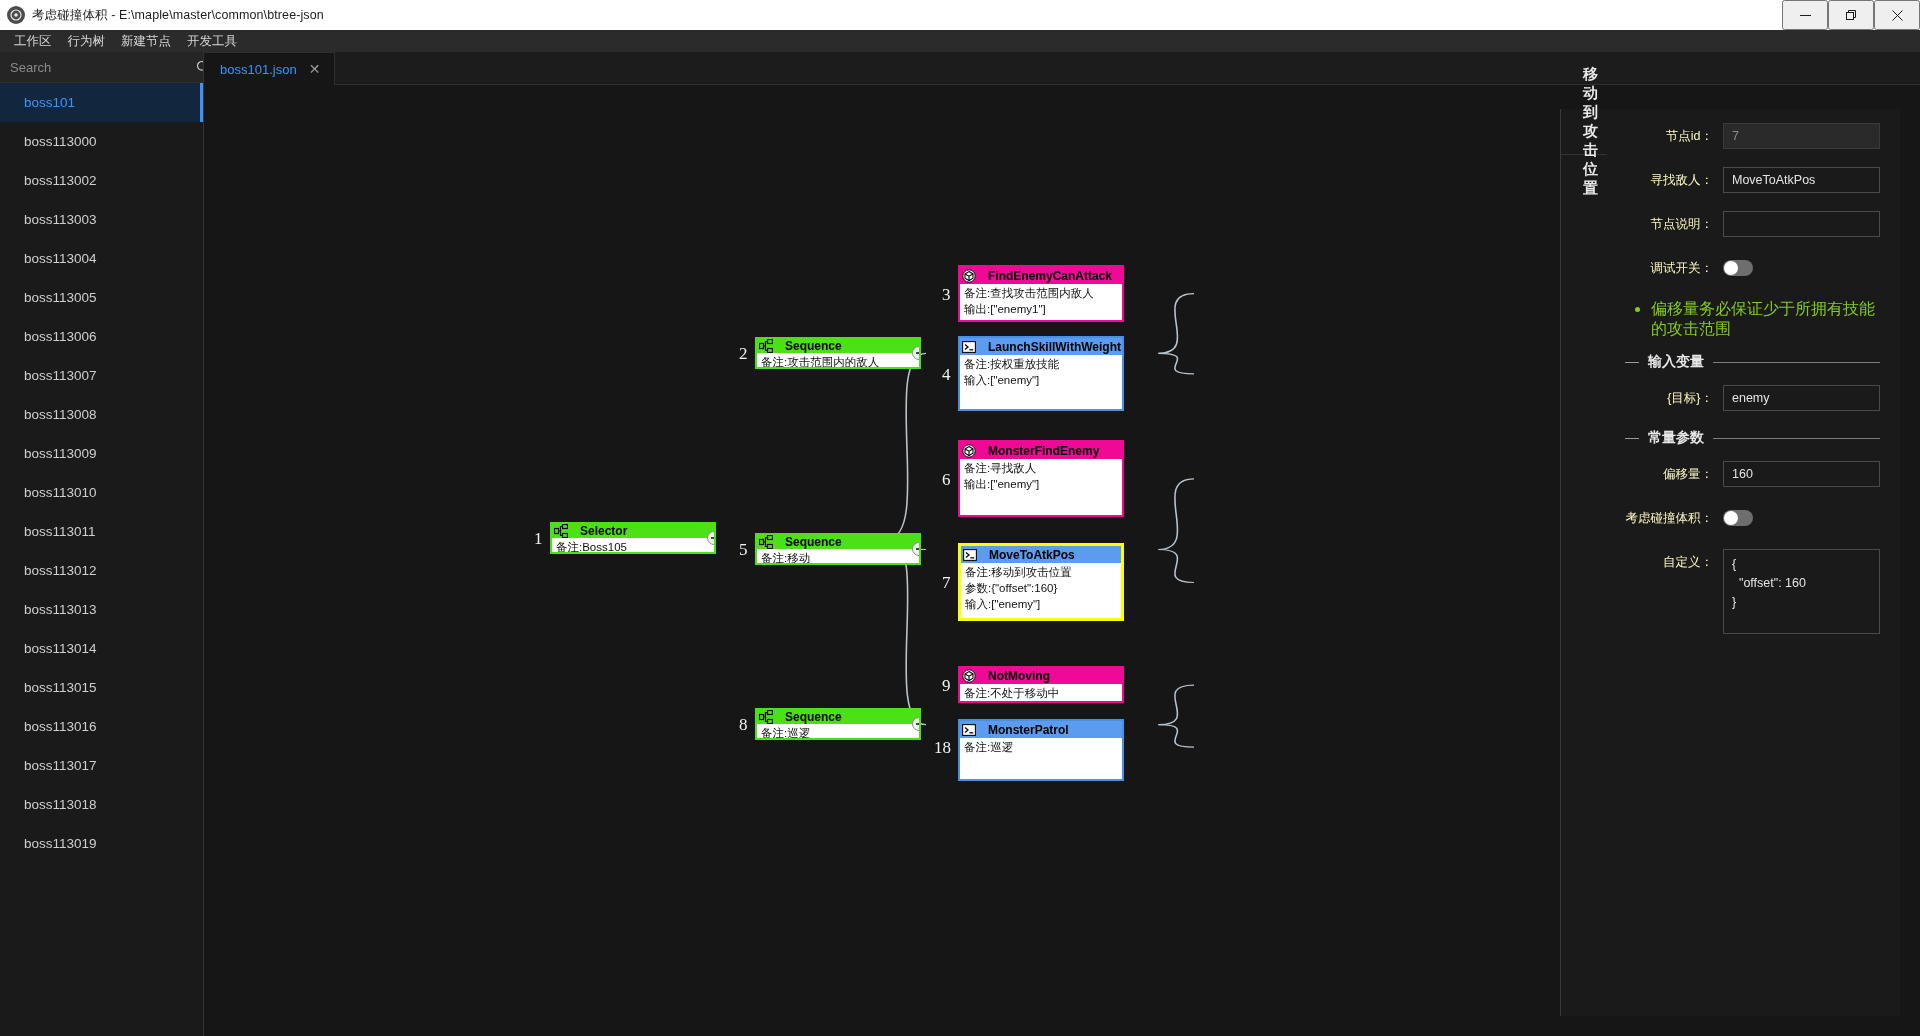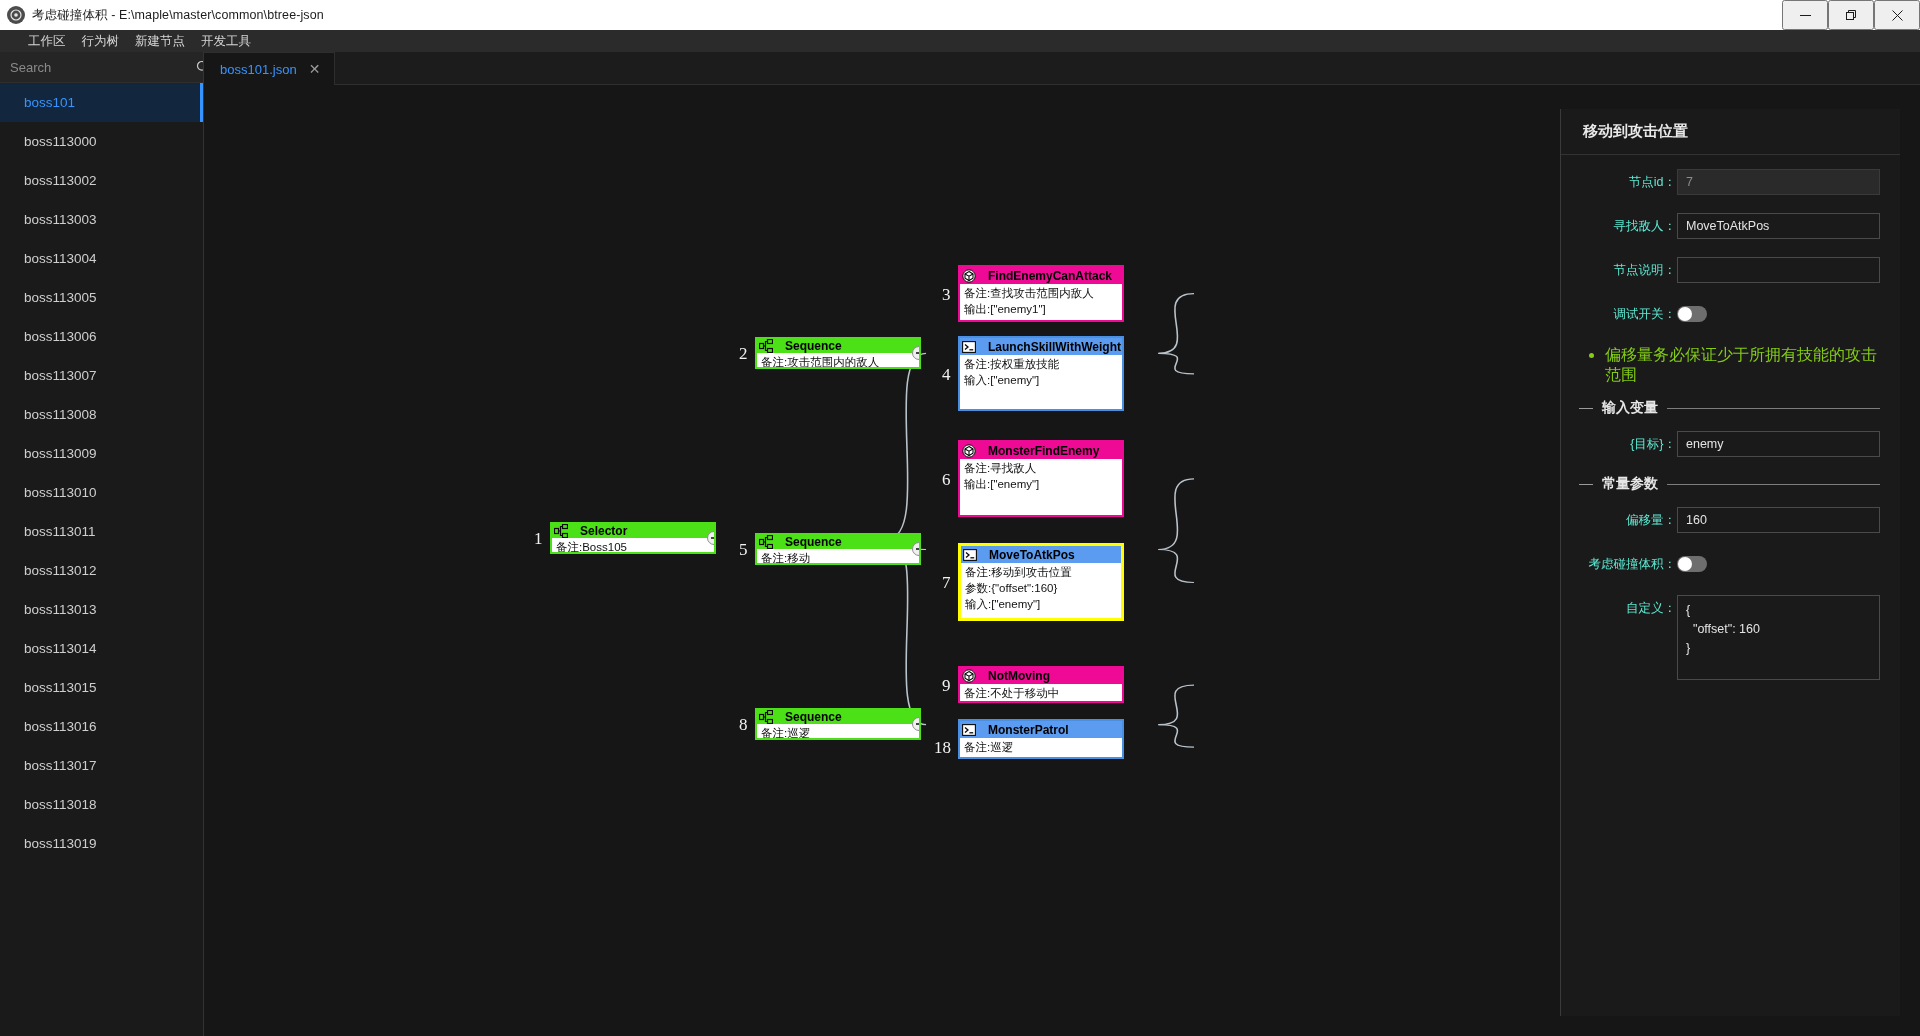--- a/index.html
+++ b/index.html
@@ -26,21 +26,21 @@
   .tb-title { font-size: 12.5px; letter-spacing: .1px; color: #1c1c1c; }
   .tb-spacer { flex: 1; }
   .tb-btn {
     width: 46px; height: 30px; display: flex; align-items: center; justify-content: center;
     color: #1c1c1c;
   }
 
   
   .menubar {
     height: 22px; flex: 0 0 22px; background: #2b2b2b;
-    display: flex; align-items: center; padding-left: 20px;
+    display: flex; align-items: center; padding-left: 6px;
   }
   .menu-item {
     font-size: 12.5px; color: #d6d6d6; padding: 2px 8px; line-height: 16px;
   }
 
   
   .body { flex: 1; display: flex; min-height: 0; position: relative; }
 
   
   .sidebar {
@@ -119,34 +119,34 @@
   .node .plug i { display: block; width: 6px; height: 1.5px; background: #444; }
 
   .nodenum {
     position: absolute; font-size: 17px; color: #f2f2f2;
     font-family: "Liberation Serif", serif; line-height: 1;
   }
 
   
   .props {
     width: 340px; flex: 0 0 340px; background: #1a1a1a;
-    border-left: 1px solid #3a3a3a; display: flex; flex-direction: column;
+    border-left: 1px solid #3a3a3a; display: flex; flex-direction: row;
     margin-top: 57px; margin-right: 20px; margin-bottom: 20px;
     position: absolute; right: 0; top: 0; bottom: 0;
   }
   .props-title {
     height: 46px; flex: 0 0 46px; display: flex; align-items: center;
     padding-left: 22px; font-size: 15px; font-weight: bold; color: #e9e9e9;
     border-bottom: 1px solid #333;
   }
   .props-body { flex: 1; padding: 14px 20px 10px 4px; overflow-y: auto; }
   .frow { display: flex; align-items: flex-start; margin-bottom: 18px; }
   .flabel {
-    width: 112px; flex: 0 0 112px; text-align: right; padding-right: 1px;
-    font-size: 12.5px; color: #5eead4; line-height: 26px; white-space: nowrap;
+    width: 112px; flex: 0 0 112px; text-align: right; padding-right: 10px;
+    font-size: 12.5px; color: #fef9c3; line-height: 26px; white-space: nowrap;
   }
   .fctl { flex: 1; min-width: 0; }
   .finput {
     width: 100%; height: 26px; background: #1a1a1a; border: 1px solid #4a4a4a;
     color: #e4e4e4; font-size: 12.5px; padding: 0 8px; outline: none;
     font-family: "Liberation Sans", sans-serif;
   }
   .finput.readonly { background: #2a2a2a; border-color: #3a3a3a; color: #8c8c8c; }
   .ftextarea {
     width: 100%; height: 85px; background: #1a1a1a; border: 1px solid #4a4a4a;
@@ -465,21 +465,21 @@
                   <path d="M3 4.9 L7 7.2 L11 4.9 M7 7.2 V11.6" fill="none" stroke="#0a0a0a" stroke-width="1.1"></path>
                 </svg>
               </span>
               <span>NotMoving</span>
             </div>
             <div class="lines">
               <div class="ln">备注:不处于移动中</div>
             </div>
           </div>
           <div class="nodenum" style="left: 738px; top: 591.5px;">9</div>
-          <div class="node action" style="left: 754px; top: 634px; width: 166px; height: 40px;">
+          <div class="node action" style="left: 754px; top: 634px; width: 166px; height: 62px;">
             <div class="hdr">
               <span>
                 <svg class="glyph" viewBox="0 0 14 14">
                   <rect x="0.6" y="1.6" width="12.8" height="10.8" fill="#ffffff" stroke="#0a0a0a" stroke-width="1.1"></rect>
                   <path d="M3 4.4 L6 7 L3 9.6" fill="none" stroke="#0a0a0a" stroke-width="1.3"></path>
                   <line x1="7.4" y1="9.8" x2="11.2" y2="9.8" stroke="#0a0a0a" stroke-width="1.3"></line>
                 </svg>
               </span>
               <span>MonsterPatrol</span>
             </div>

